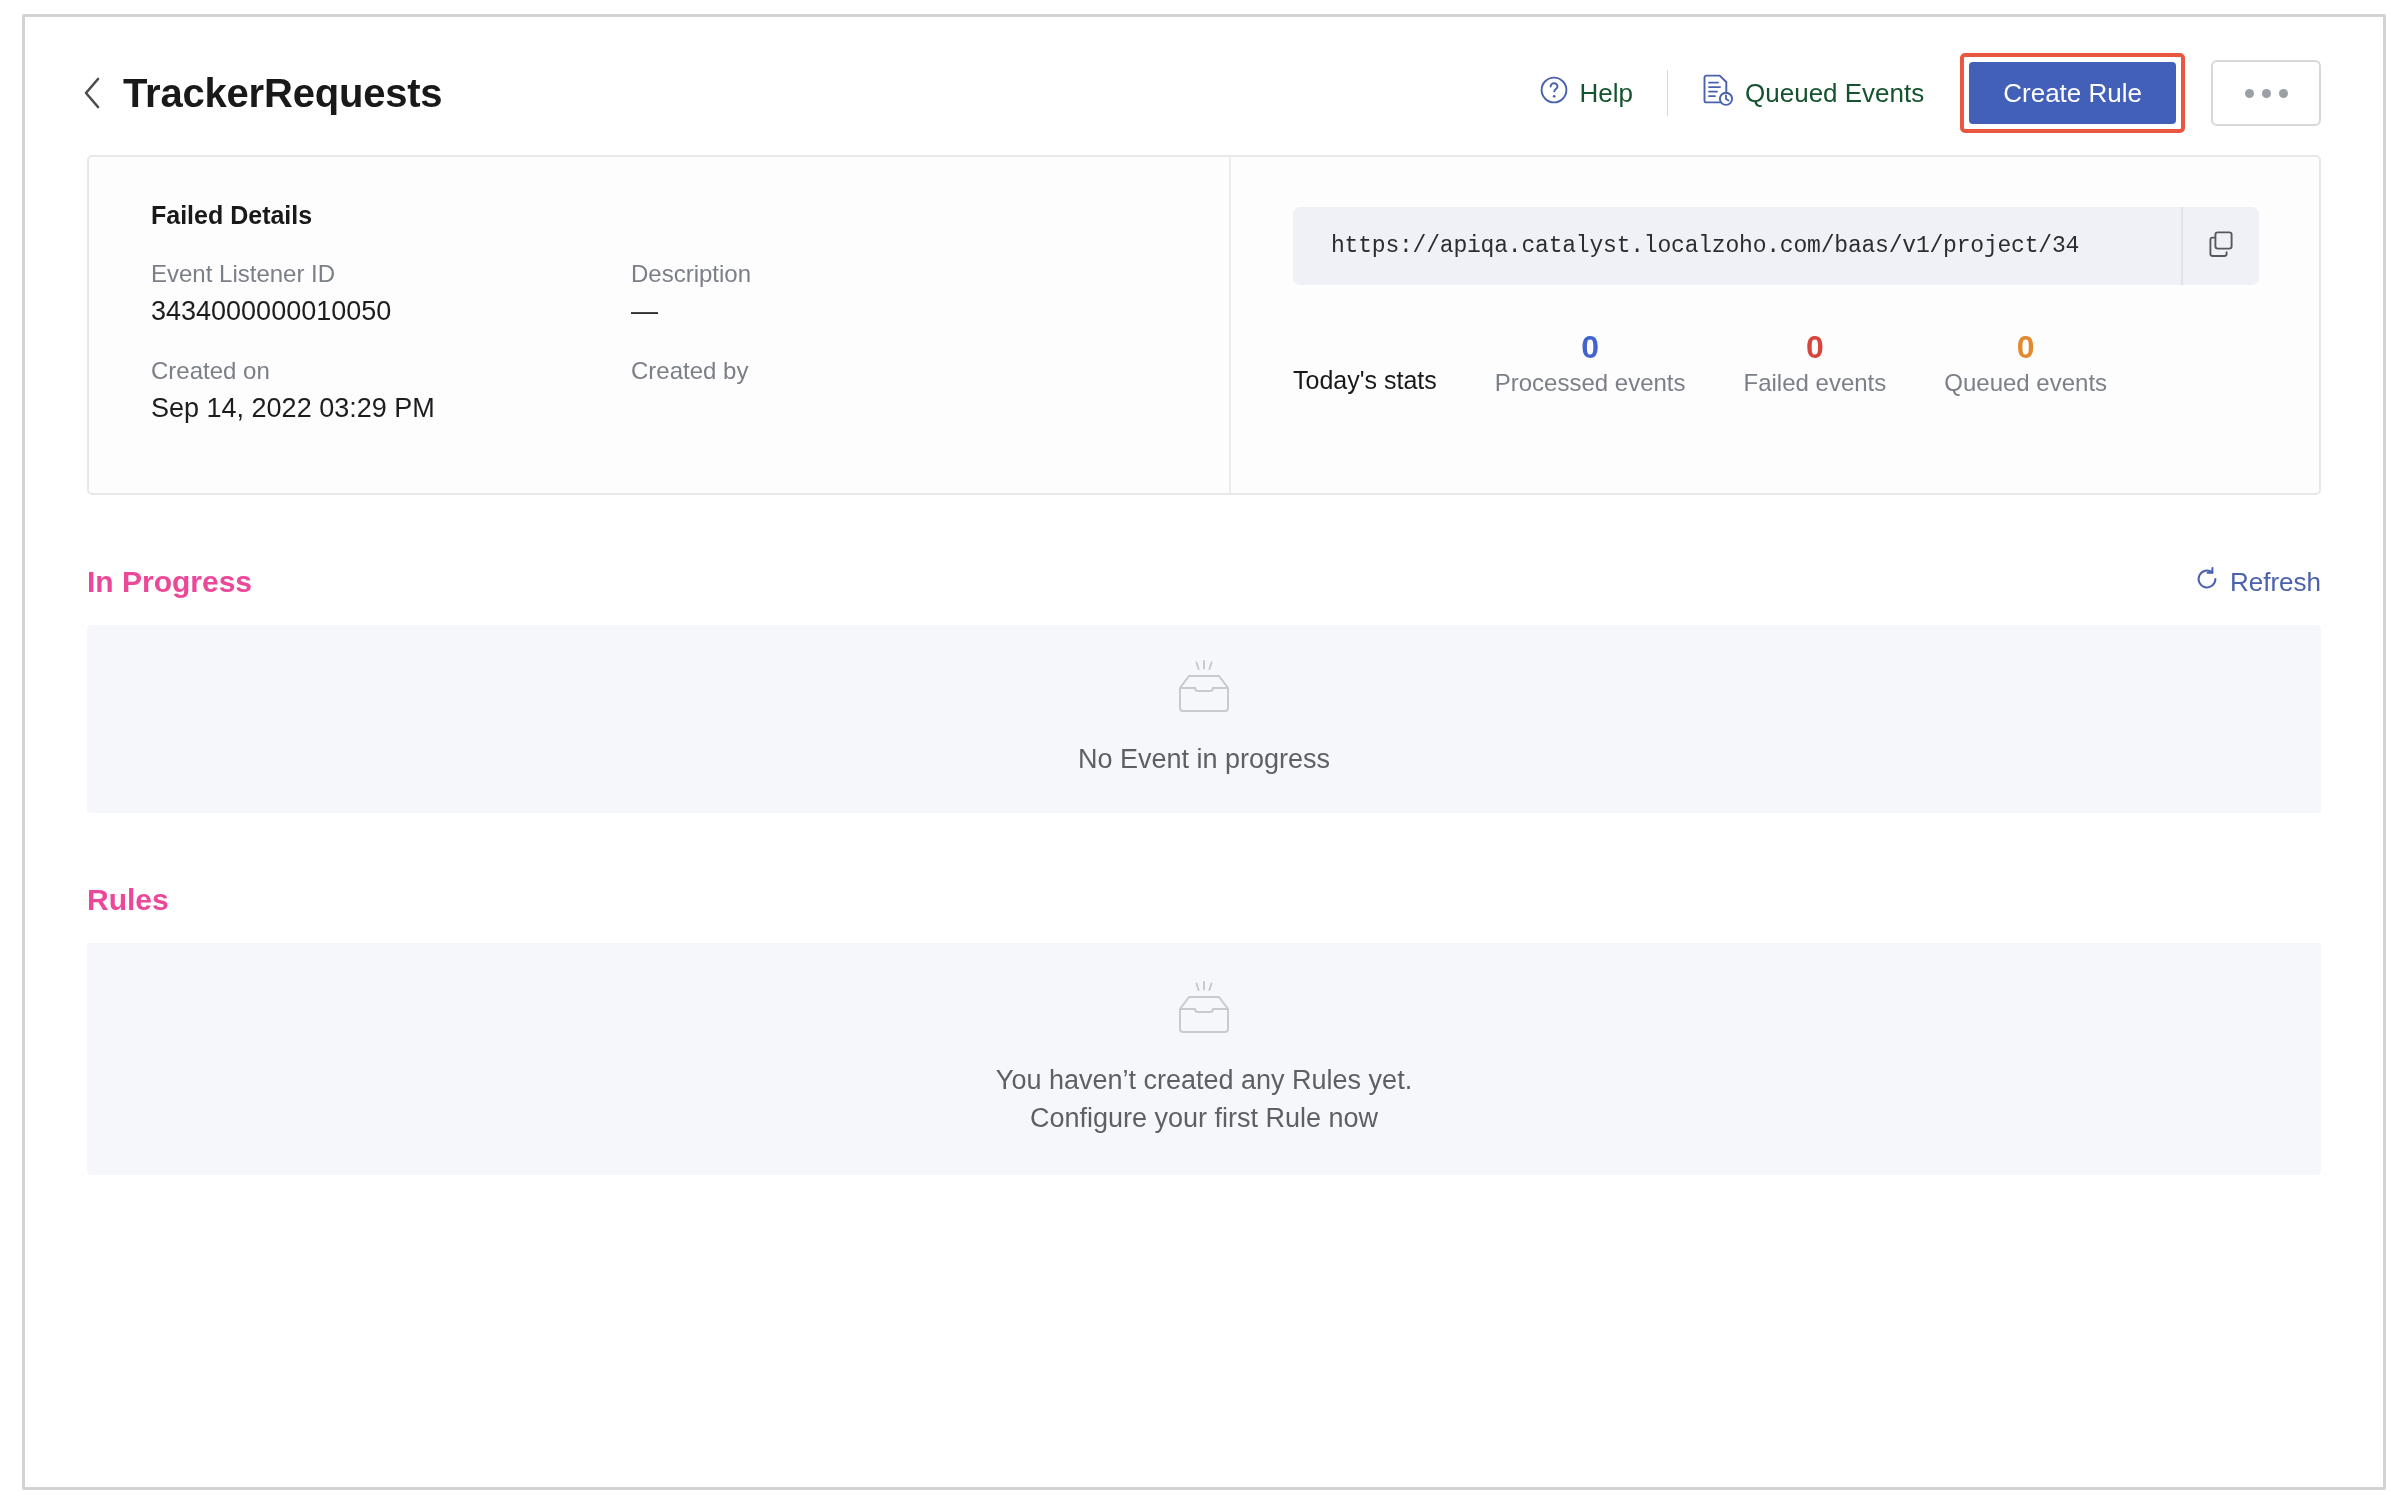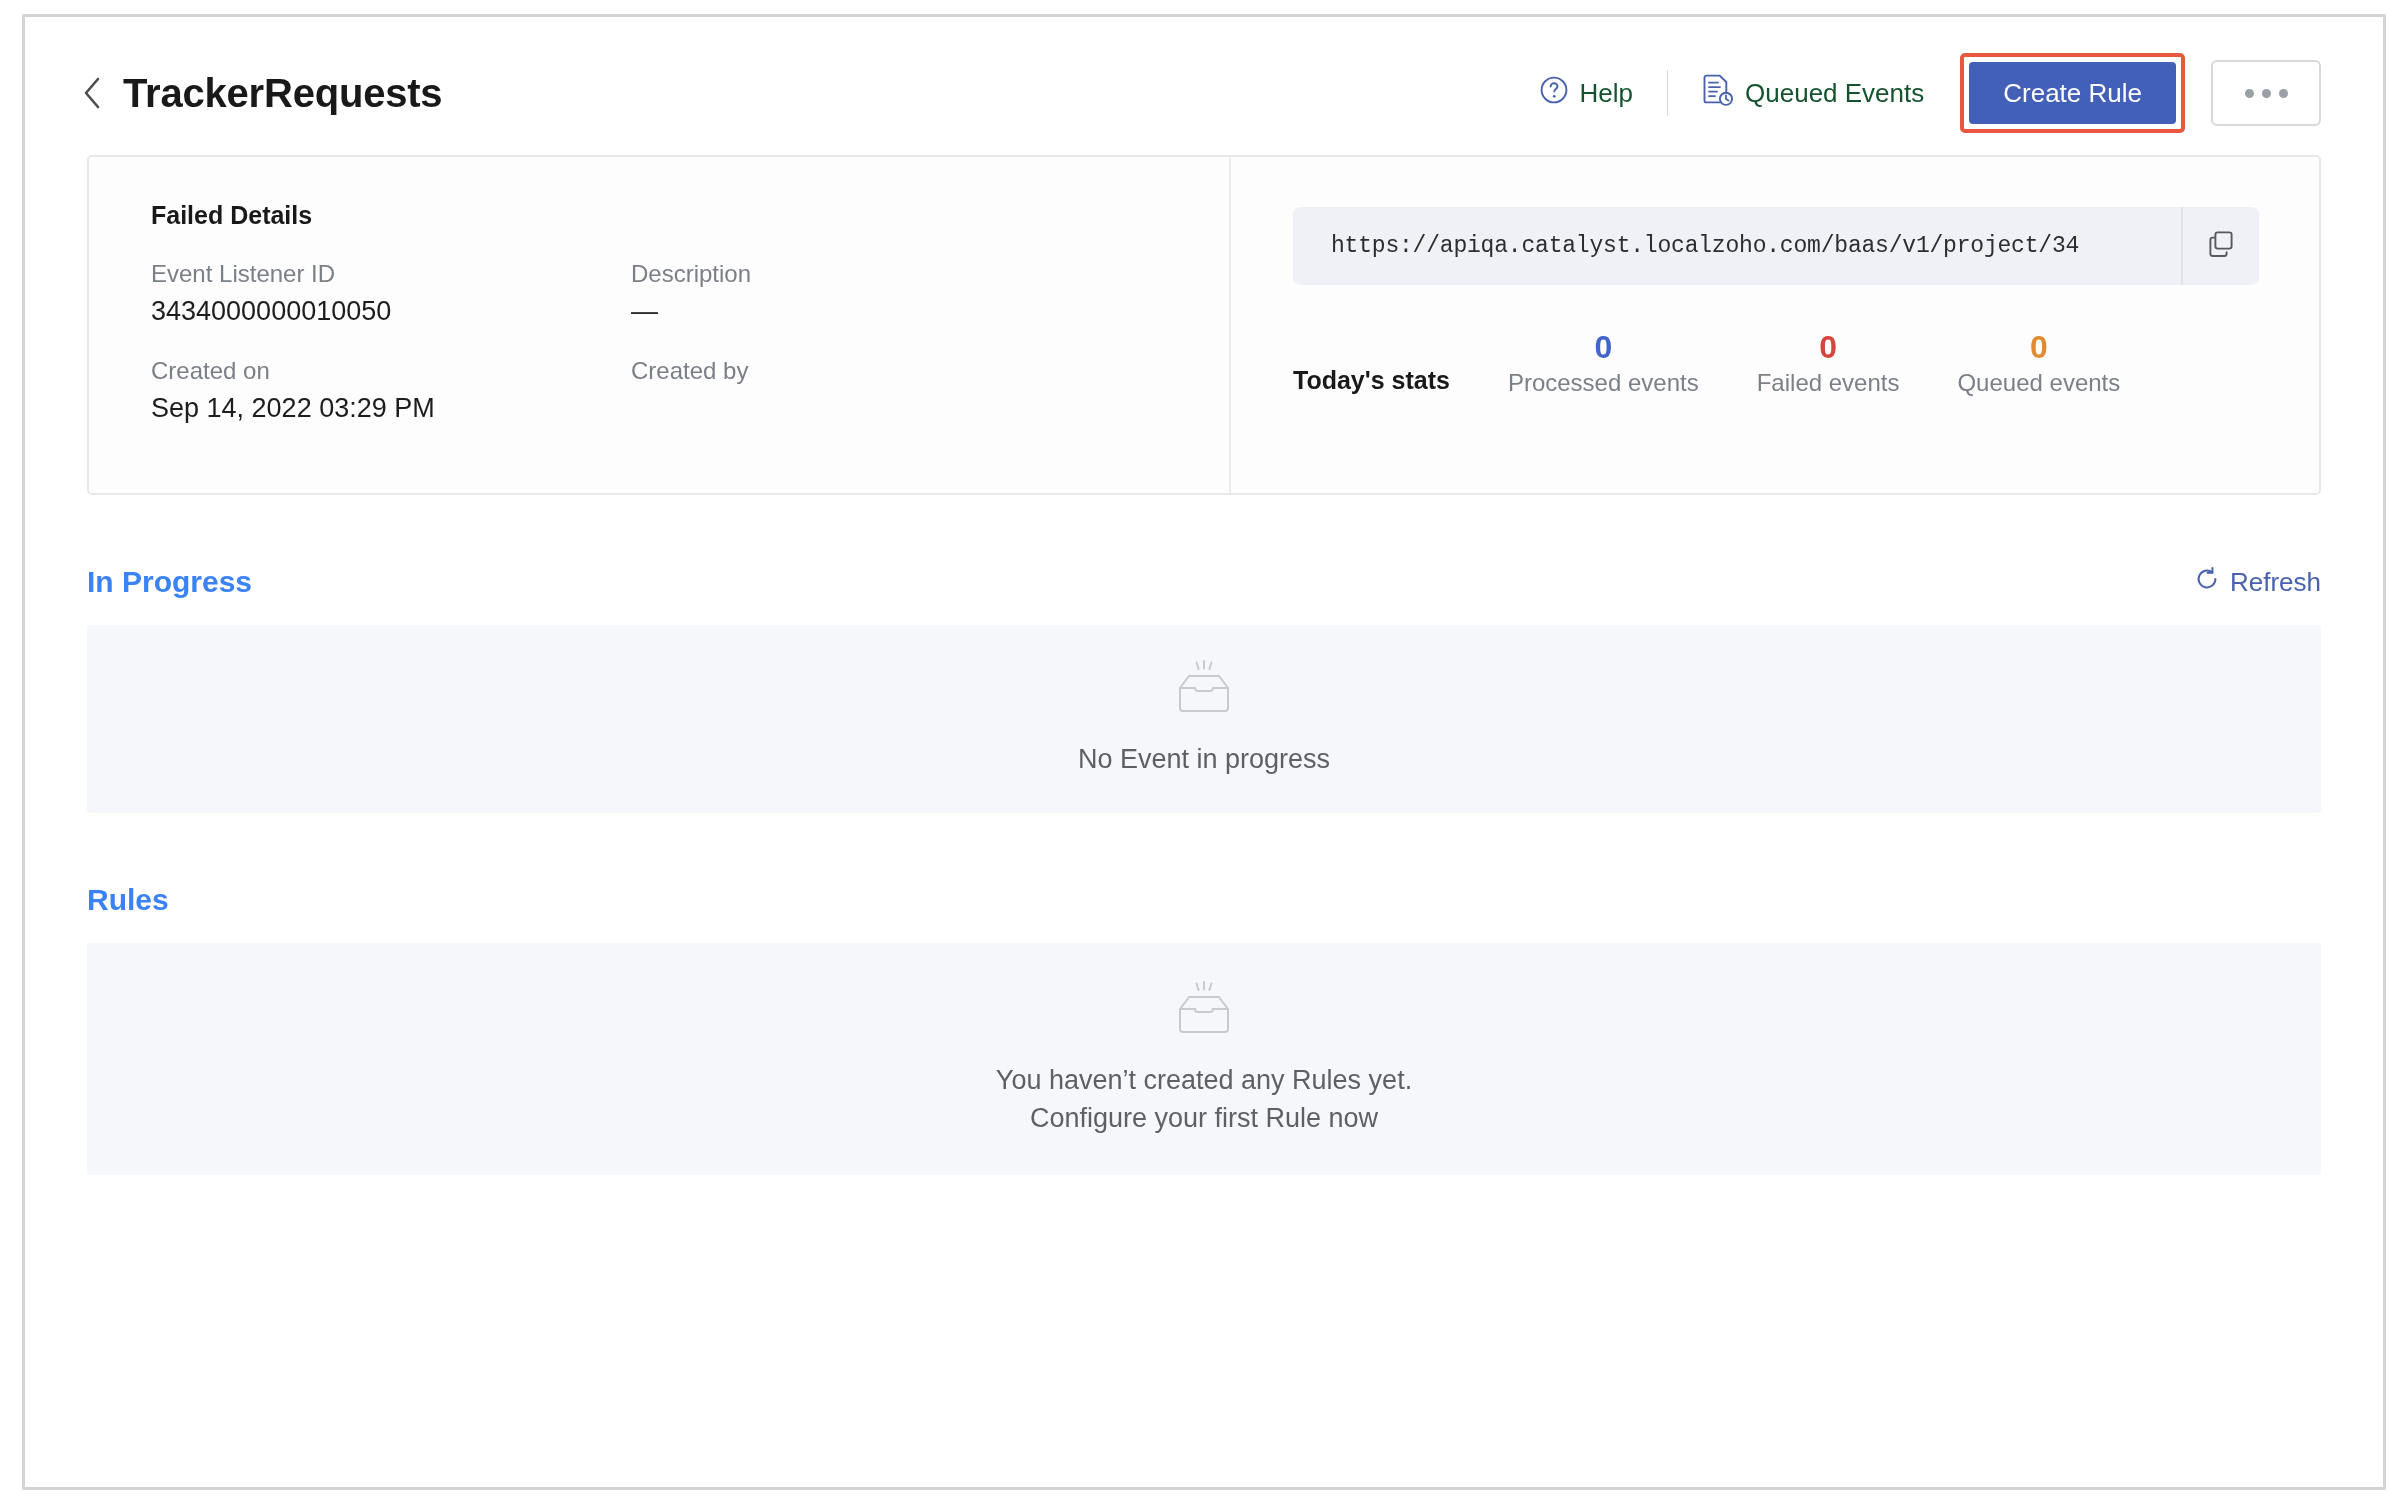--- a/index.html
+++ b/index.html
@@ -226,21 +226,21 @@
   }
 
   .stats-row {
     display: flex;
     align-items: flex-end;
     margin-top: 46px;
     gap: 0;
   }
   .stats-title {
     font-size: 25px;
-    font-weight: bold;
+    font-weight: normal;
     color: #19191a;
     margin-right: 58px;
     padding-bottom: 2px;
     white-space: nowrap;
   }
   .stat {
     display: flex;
     flex-direction: column;
     align-items: center;
     margin-right: 58px;
@@ -261,21 +261,21 @@
   
   .section-head {
     display: flex;
     align-items: center;
     margin-top: 70px;
     margin-bottom: 26px;
   }
   .section-title {
     font-size: 30px;
     font-weight: bold;
-    color: #3b82f6;
+    color: #ec4899;
   }
   .section-head .spacer { flex: 1 1 auto; }
   .refresh-link {
     display: flex;
     align-items: center;
     gap: 10px;
     color: #4a62ad;
     font-size: 26px;
     cursor: pointer;
     white-space: nowrap;

